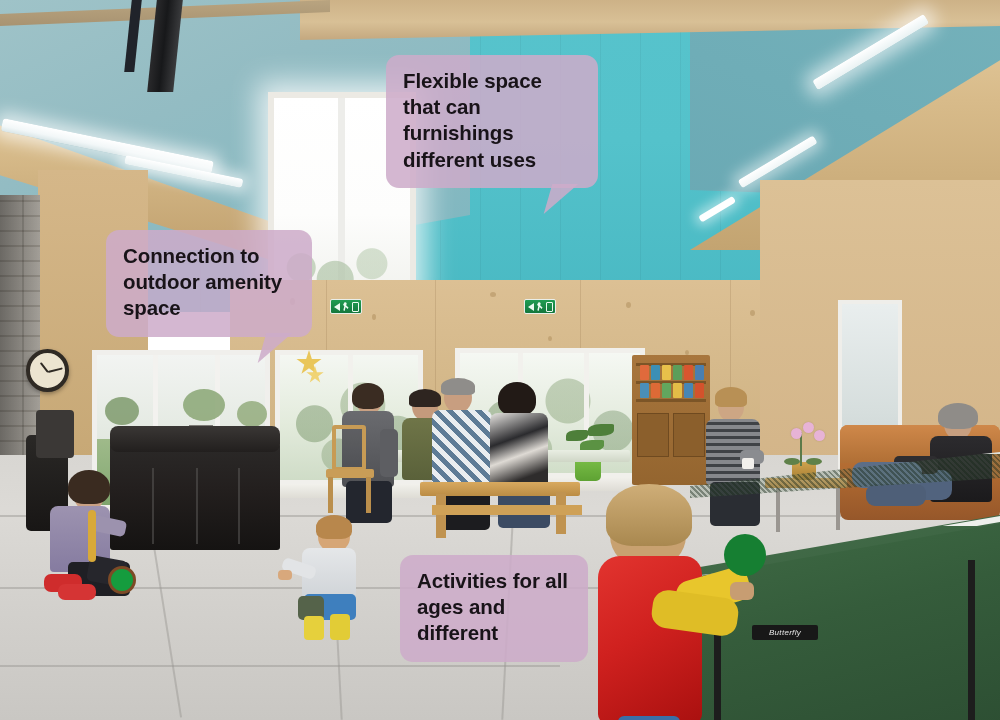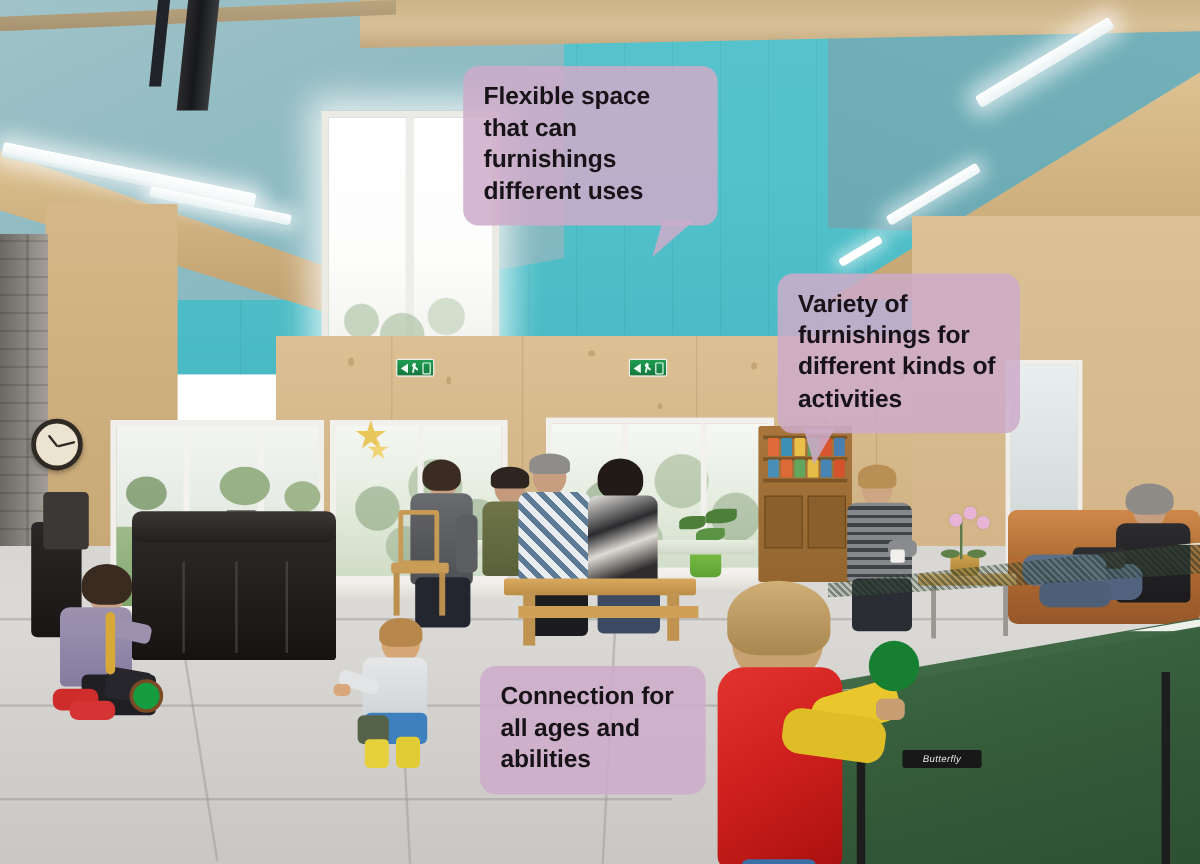--- a/index.html
+++ b/index.html
@@ -665,23 +665,23 @@
       <div class="limb" style="left:26px;top:226px;width:62px;height:30px;background:#3a6fa8;border-radius:6px"></div>
     </div>
 
   </div>
 
   <div class="callout" style="left:386px;top:55px;width:212px">
     <span>Flexible space that can furnishings different uses</span>
     <span class="tail tail-dr"></span>
   </div>
 
-
-  <div class="callout" style="left:648px;top:228px;width:202px">
-    <span>Variety of furnishings for different kinds of activities</span>
-    <span class="tail tail-dl"></span>
+  <div class="callout" style="left:106px;top:230px;width:206px">
+    <span>Connection to outdoor amenity space</span>
+    <span class="tail tail-dr"></span>
   </div>
 
+
   <div class="callout" style="left:400px;top:555px;width:188px">
-    <span>Connection for all ages and abilities</span>
+    <span>Activities for all ages and different</span>
   </div>
 
 </div>
 
 </body></html>

